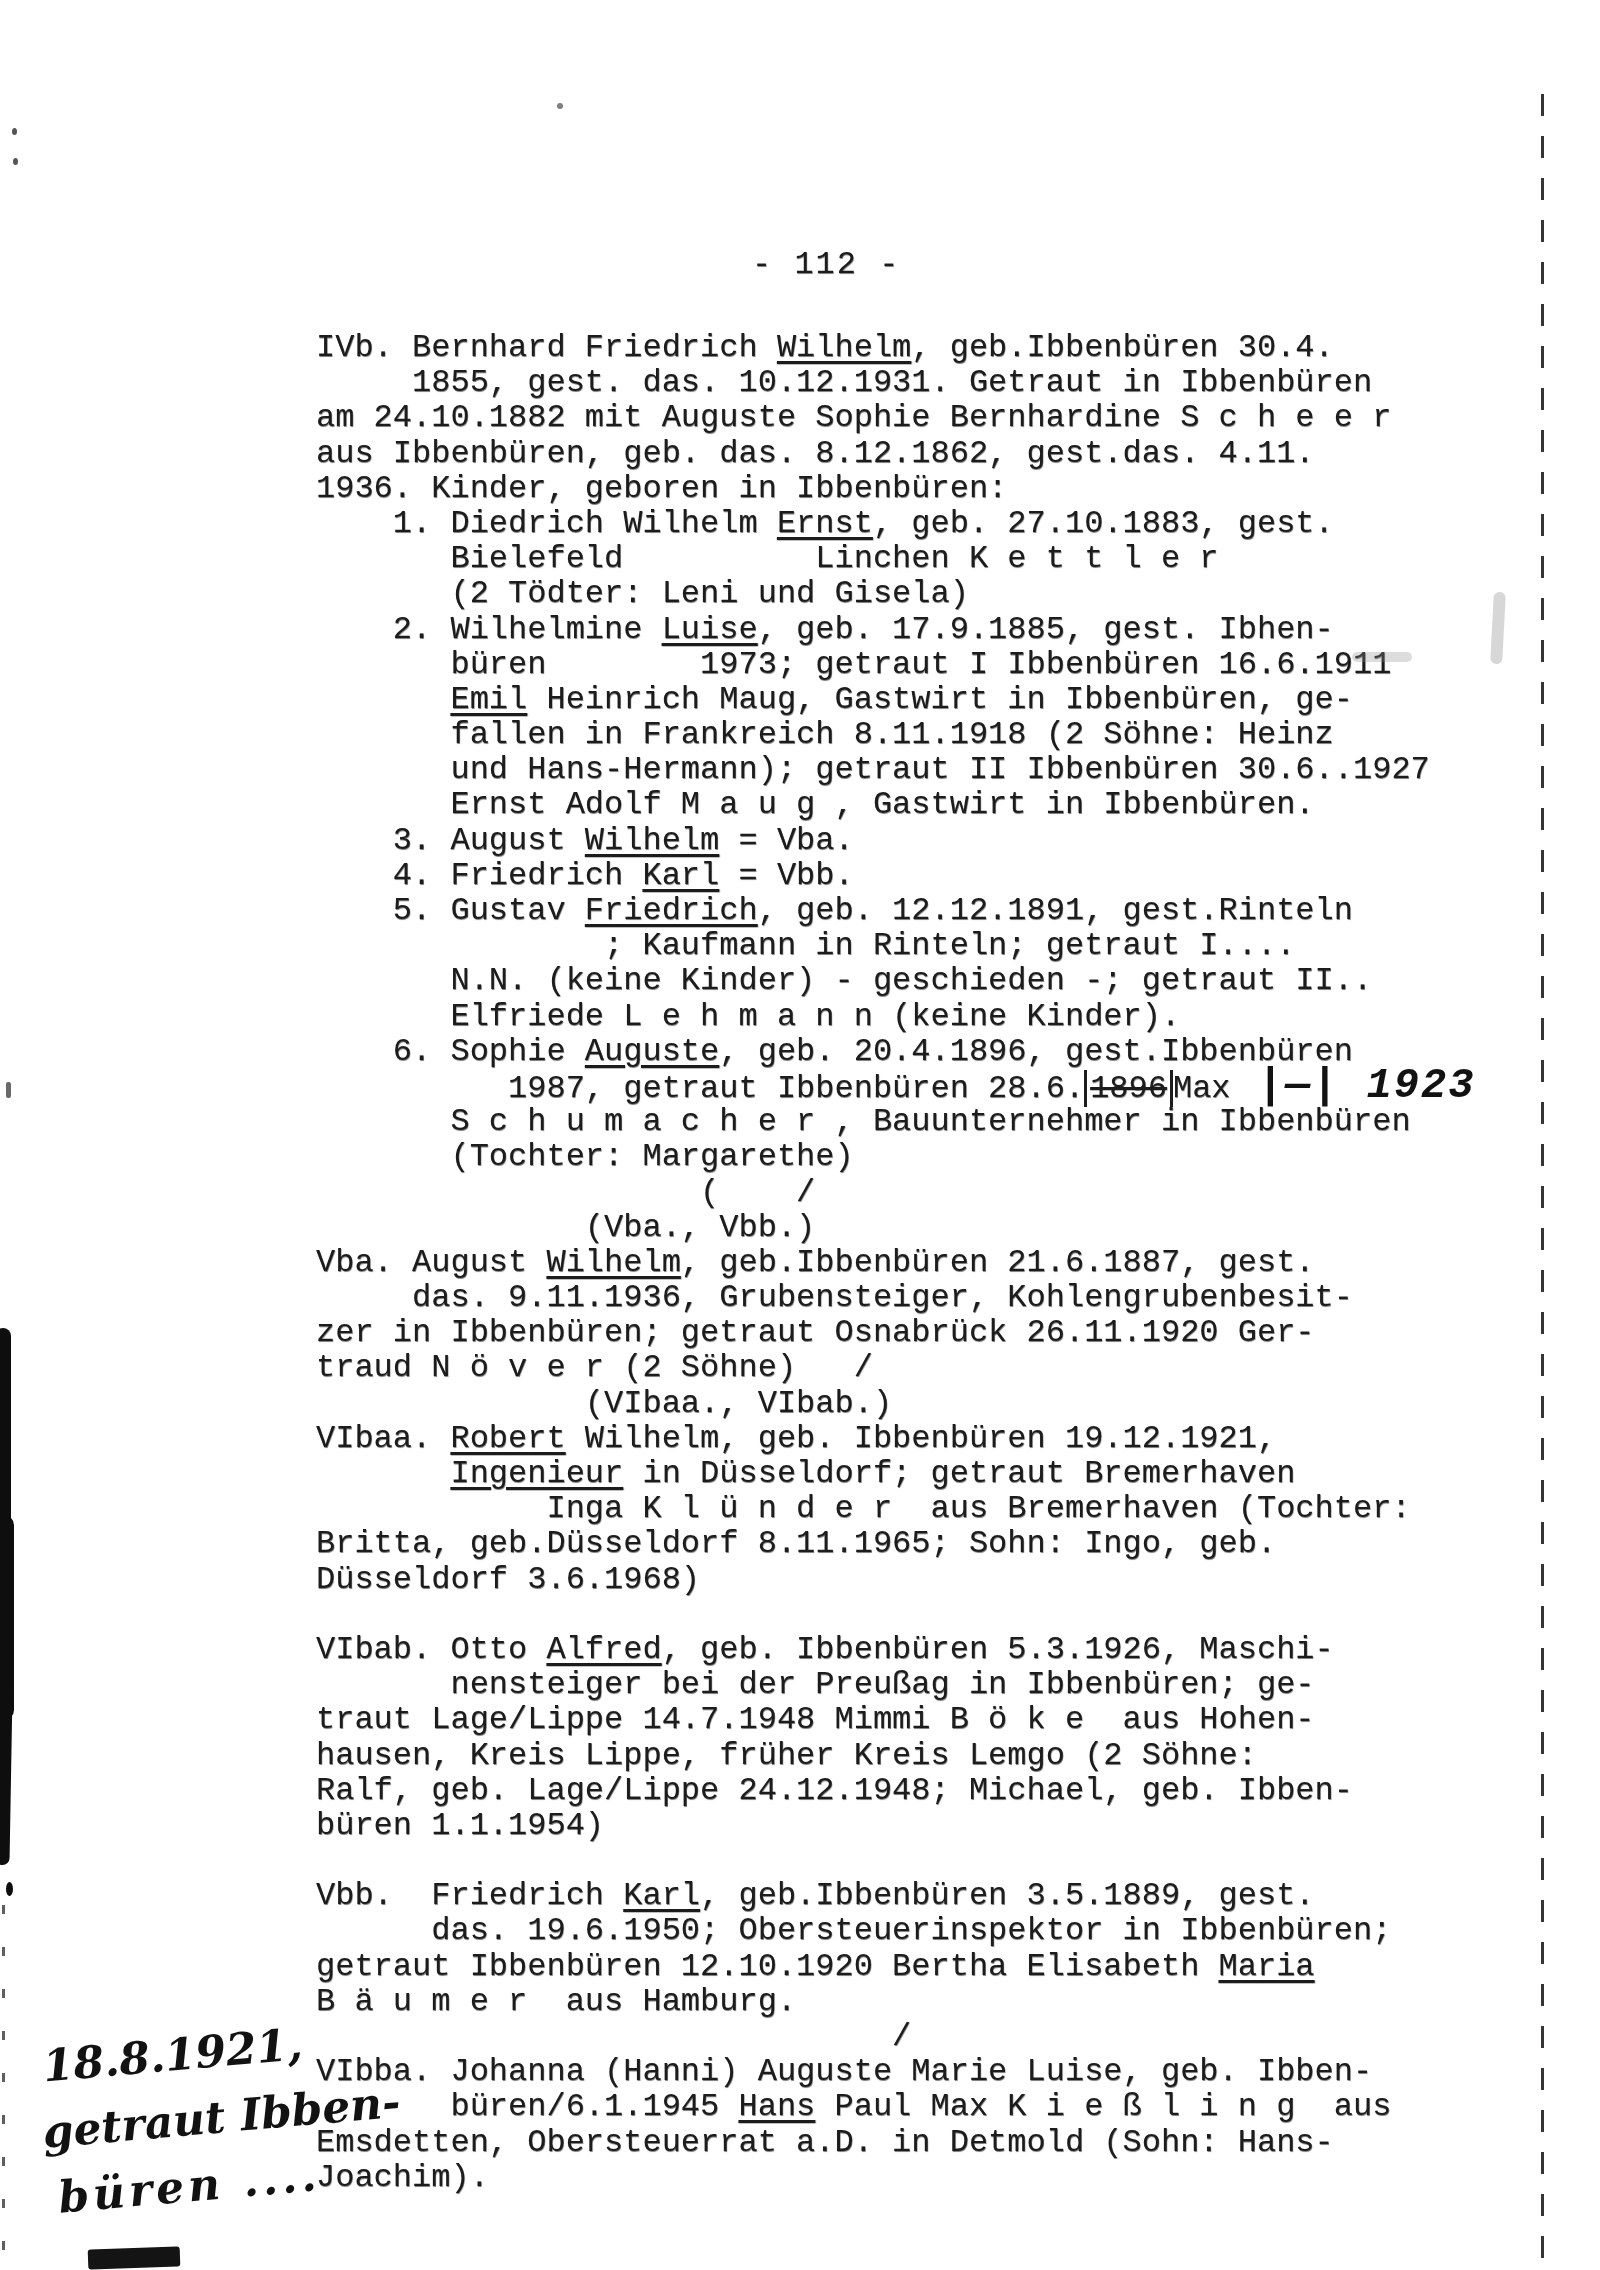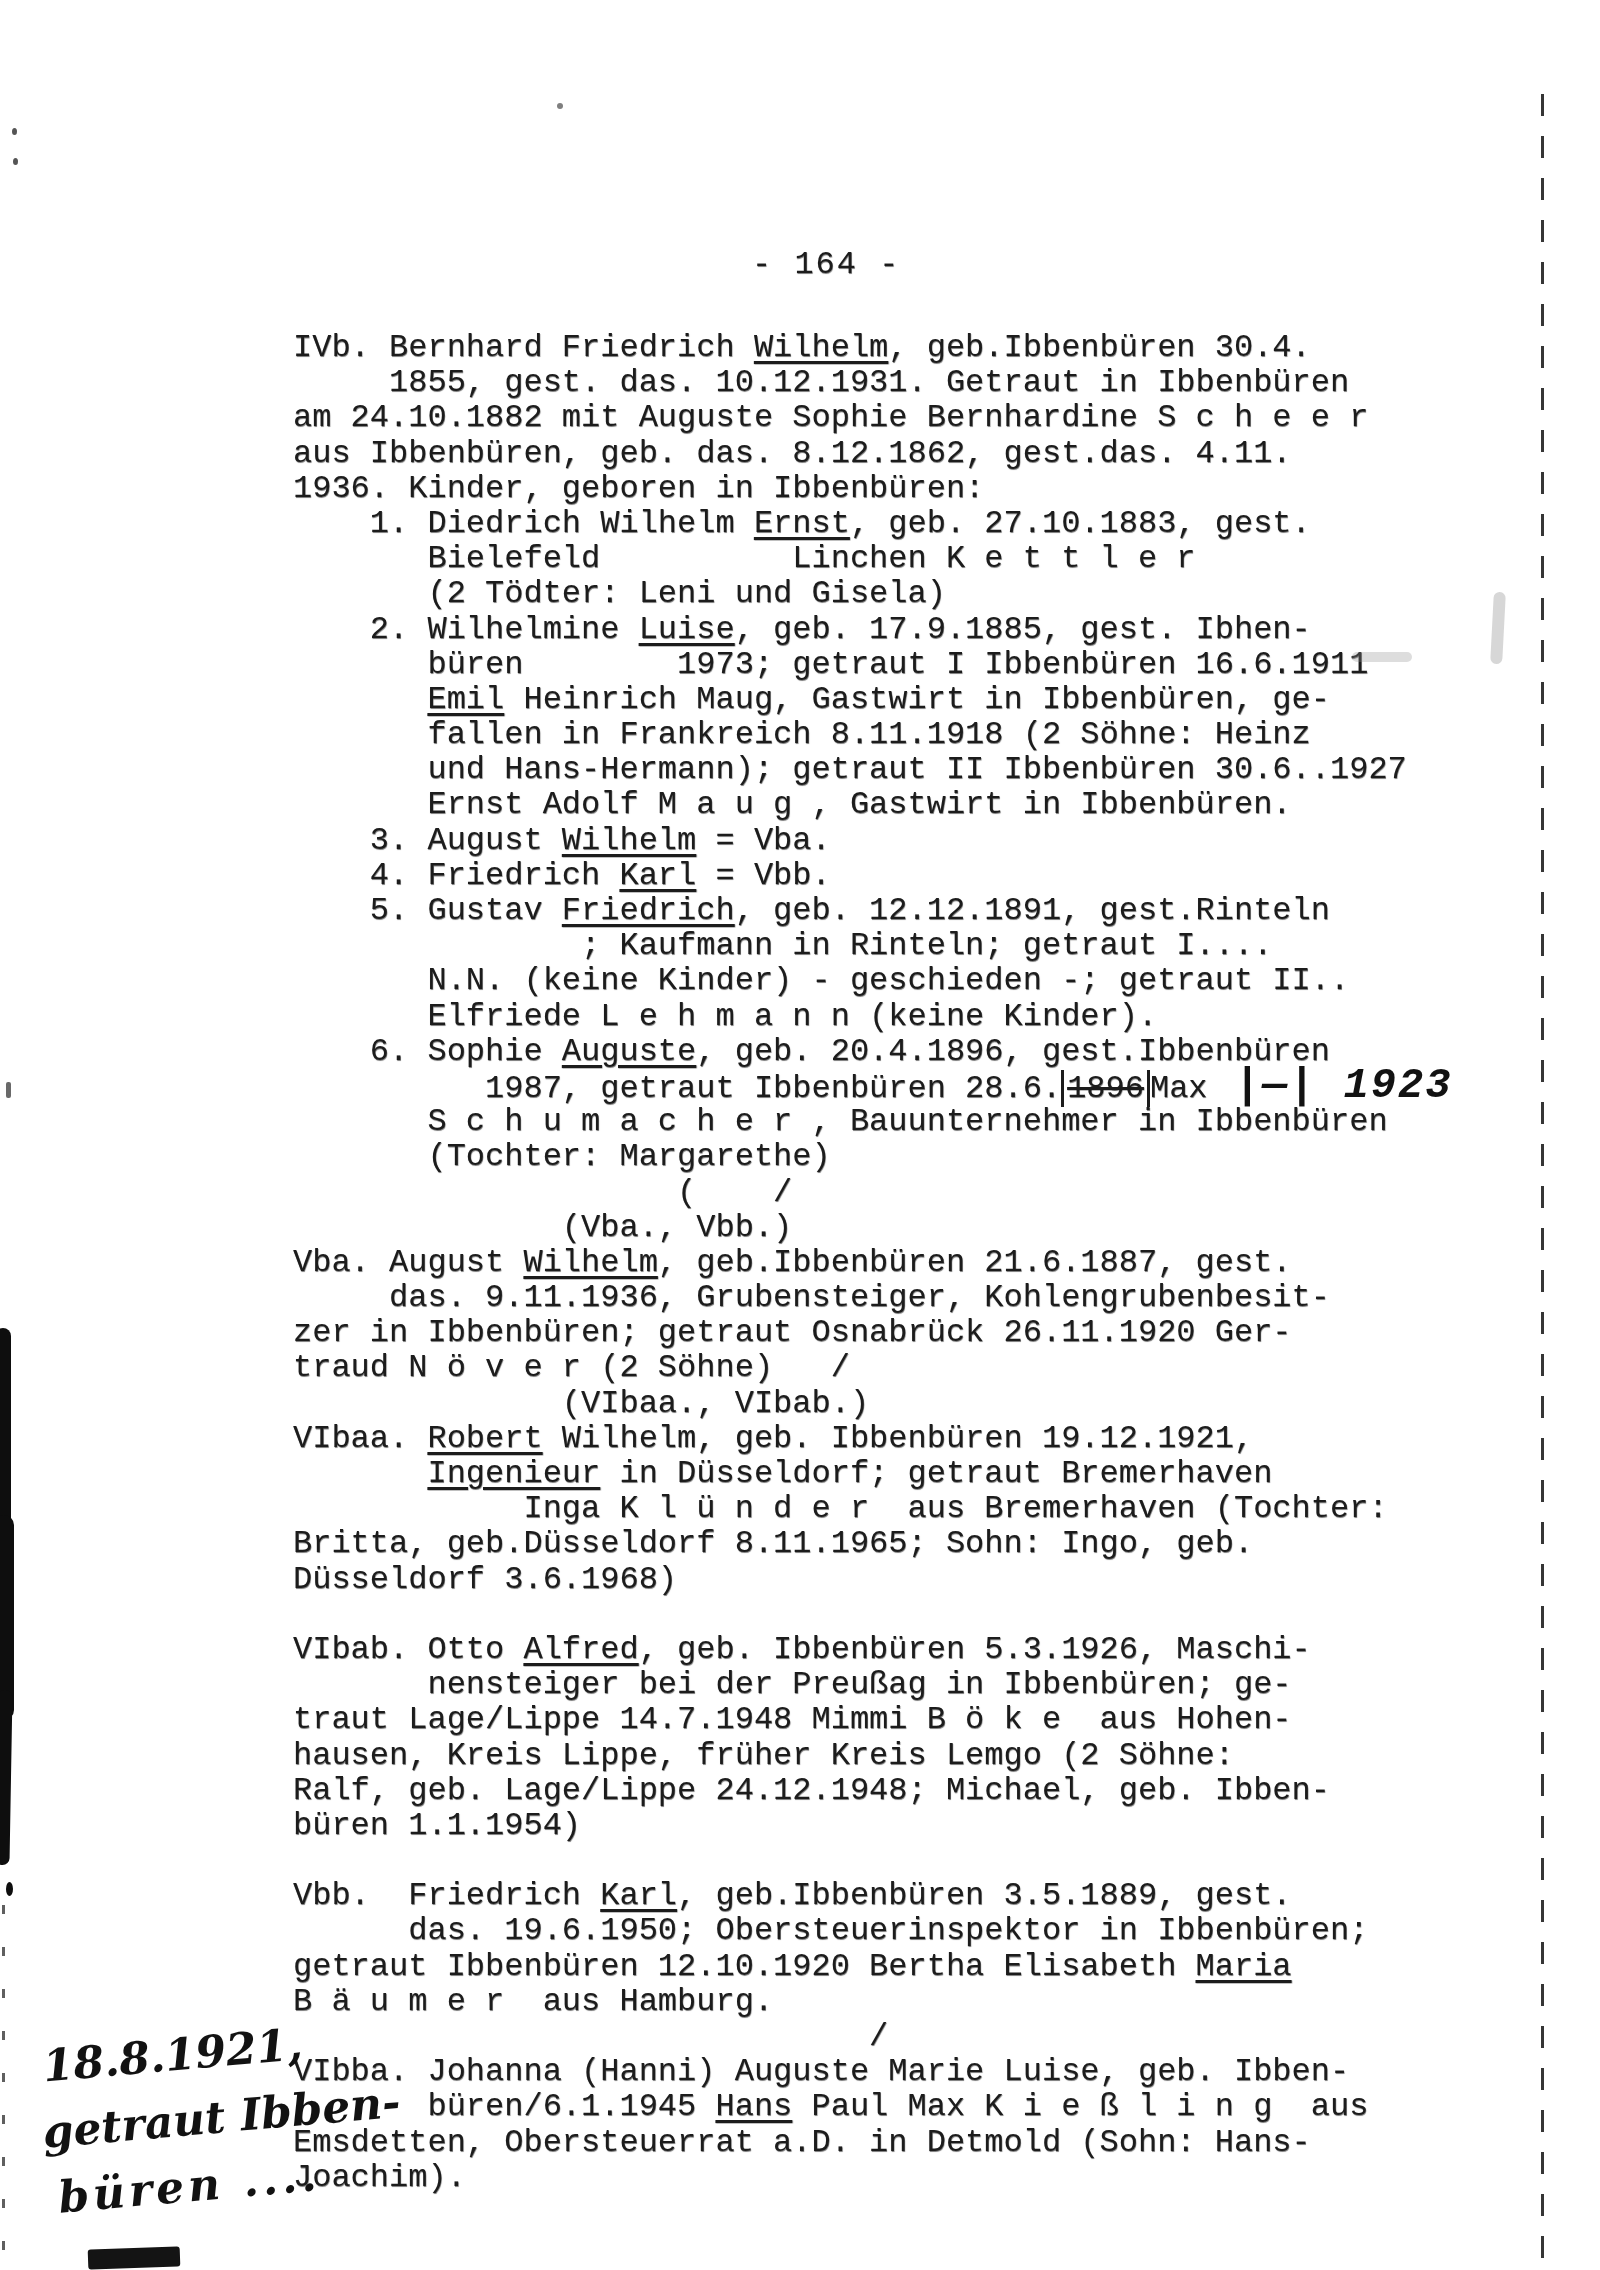--- a/index.html
+++ b/index.html
@@ -20,21 +20,21 @@
   .page-number {
     position: absolute;
     left: 752px;
     top: 246px;
     font-size: 32px;
     letter-spacing: 2px;
     text-shadow: 0.5px 0.5px 0.7px rgba(20,20,20,0.55);
   }
   .doc {
     position: absolute;
-    left: 293px;
+    left: 316px;
     top: 330px;
     font-size: 32px;
     line-height: 35.2px;
     white-space: pre;
     text-shadow: 0.5px 0.5px 0.7px rgba(20,20,20,0.55);
   }
   .doc .line { height: 35.2px; }
   .seg-u {
     text-decoration: underline;
     text-decoration-thickness: 2.5px;
@@ -107,21 +107,21 @@
   .smudge2 {
     left: 1352px; top: 652px; width: 60px; height: 10px;
     background: #8f8f8f; opacity: .3; border-radius: 5px;
   }
 </style>
 </head>
 <body>
 
 <div class="paper">
 
-  <div class="page-number">- 164 -</div>
+  <div class="page-number">- 112 -</div>
 
   <div class="doc" id="doc-lines"><div class="line"><span>IVb. Bernhard Friedrich </span><span class="seg-u">Wilhelm</span><span>, geb.Ibbenbüren 30.4.</span></div><div class="line"><span>     1855, gest. das. 10.12.1931. Getraut in Ibbenbüren</span></div><div class="line"><span>am 24.10.1882 mit Auguste Sophie Bernhardine S c h e e r</span></div><div class="line"><span>aus Ibbenbüren, geb. das. 8.12.1862, gest.das. 4.11.</span></div><div class="line"><span>1936. Kinder, geboren in Ibbenbüren:</span></div><div class="line"><span>    1. Diedrich Wilhelm </span><span class="seg-u">Ernst</span><span>, geb. 27.10.1883, gest.</span></div><div class="line"><span>       Bielefeld          Linchen K e t t l e r</span></div><div class="line"><span>       (2 Tödter: Leni und Gisela)</span></div><div class="line"><span>    2. Wilhelmine </span><span class="seg-u">Luise</span><span>, geb. 17.9.1885, gest. Ibhen-</span></div><div class="line"><span>       büren        1973; getraut I Ibbenbüren 16.6.1911</span></div><div class="line"><span>       </span><span class="seg-u">Emil</span><span> Heinrich Maug, Gastwirt in Ibbenbüren, ge-</span></div><div class="line"><span>       fallen in Frankreich 8.11.1918 (2 Söhne: Heinz</span></div><div class="line"><span>       und Hans-Hermann); getraut II Ibbenbüren 30.6..1927</span></div><div class="line"><span>       Ernst Adolf M a u g , Gastwirt in Ibbenbüren.</span></div><div class="line"><span>    3. August </span><span class="seg-u">Wilhelm</span><span> = Vba.</span></div><div class="line"><span>    4. Friedrich </span><span class="seg-u">Karl</span><span> = Vbb.</span></div><div class="line"><span>    5. Gustav </span><span class="seg-u">Friedrich</span><span>, geb. 12.12.1891, gest.Rinteln</span></div><div class="line"><span>               ; Kaufmann in Rinteln; getraut I....</span></div><div class="line"><span>       N.N. (keine Kinder) - geschieden -; getraut II..</span></div><div class="line"><span>       Elfriede L e h m a n n (keine Kinder).</span></div><div class="line"><span>    6. Sophie </span><span class="seg-u">Auguste</span><span>, geb. 20.4.1896, gest.Ibbenbüren</span></div><div class="line"><span>          1987, getraut Ibbenbüren 28.6.</span><span class="seg-x">1896</span><span>Max</span><span class="seg-h"> |—| 1923</span></div><div class="line"><span>       S c h u m a c h e r , Bauunternehmer in Ibbenbüren</span></div><div class="line"><span>       (Tochter: Margarethe)</span></div><div class="line"><span>                    (    /</span></div><div class="line"><span>              (Vba., Vbb.)</span></div><div class="line"><span>Vba. August </span><span class="seg-u">Wilhelm</span><span>, geb.Ibbenbüren 21.6.1887, gest.</span></div><div class="line"><span>     das. 9.11.1936, Grubensteiger, Kohlengrubenbesit-</span></div><div class="line"><span>zer in Ibbenbüren; getraut Osnabrück 26.11.1920 Ger-</span></div><div class="line"><span>traud N ö v e r (2 Söhne)   /</span></div><div class="line"><span>              (VIbaa., VIbab.)</span></div><div class="line"><span>VIbaa. </span><span class="seg-u">Robert</span><span> Wilhelm, geb. Ibbenbüren 19.12.1921,</span></div><div class="line"><span>       </span><span class="seg-u">Ingenieur</span><span> in Düsseldorf; getraut Bremerhaven</span></div><div class="line"><span>            Inga K l ü n d e r  aus Bremerhaven (Tochter:</span></div><div class="line"><span>Britta, geb.Düsseldorf 8.11.1965; Sohn: Ingo, geb.</span></div><div class="line"><span>Düsseldorf 3.6.1968)</span></div><div class="line">&nbsp;</div><div class="line"><span>VIbab. Otto </span><span class="seg-u">Alfred</span><span>, geb. Ibbenbüren 5.3.1926, Maschi-</span></div><div class="line"><span>       nensteiger bei der Preußag in Ibbenbüren; ge-</span></div><div class="line"><span>traut Lage/Lippe 14.7.1948 Mimmi B ö k e  aus Hohen-</span></div><div class="line"><span>hausen, Kreis Lippe, früher Kreis Lemgo (2 Söhne:</span></div><div class="line"><span>Ralf, geb. Lage/Lippe 24.12.1948; Michael, geb. Ibben-</span></div><div class="line"><span>büren 1.1.1954)</span></div><div class="line">&nbsp;</div><div class="line"><span>Vbb.  Friedrich </span><span class="seg-u">Karl</span><span>, geb.Ibbenbüren 3.5.1889, gest.</span></div><div class="line"><span>      das. 19.6.1950; Obersteuerinspektor in Ibbenbüren;</span></div><div class="line"><span>getraut Ibbenbüren 12.10.1920 Bertha Elisabeth </span><span class="seg-u">Maria</span></div><div class="line"><span>B ä u m e r  aus Hamburg.</span></div><div class="line"><span>                              /</span></div><div class="line"><span>VIbba. Johanna (Hanni) Auguste Marie Luise, geb. Ibben-</span></div><div class="line"><span>       büren/6.1.1945 </span><span class="seg-u">Hans</span><span> Paul Max K i e ß l i n g  aus</span></div><div class="line"><span>Emsdetten, Obersteuerrat a.D. in Detmold (Sohn: Hans-</span></div><div class="line"><span>Joachim).</span></div></div>
 
   <div class="hand-note">
     <div class="hand-line hl1">18.8.1921,</div>
     <div class="hand-line hl2">getraut Ibben-</div>
     <div class="hand-line hl3">büren ....</div>
   </div>
 
   <div class="artifact dashed-right"></div>

